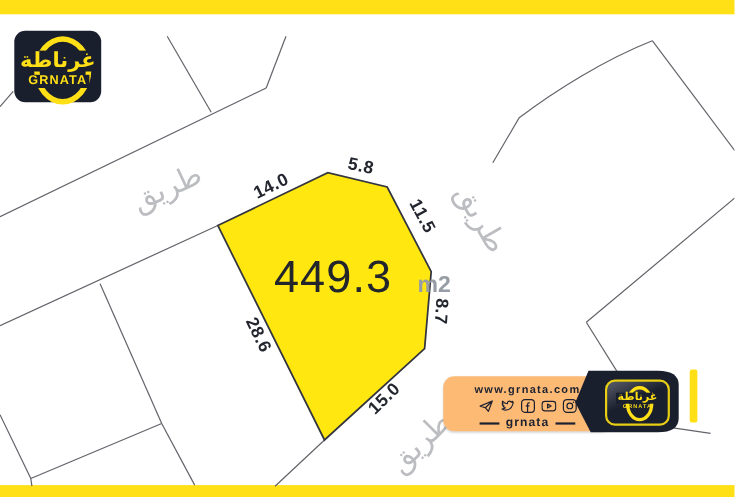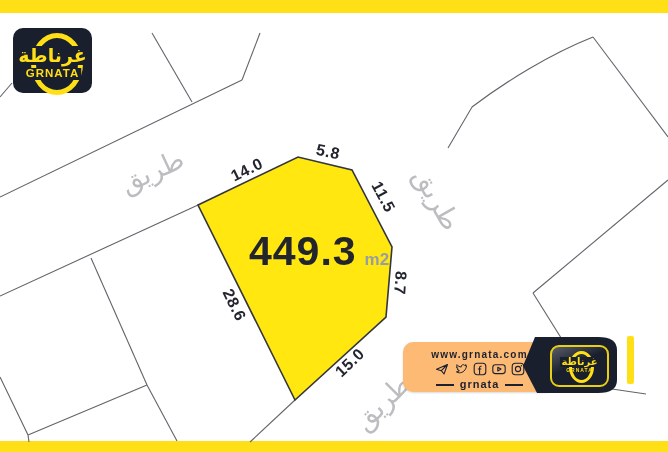--- a/index.html
+++ b/index.html
@@ -10,22 +10,22 @@
   .stripe.bottom{top:441px;height:11px;}
   svg.map{position:absolute;left:0;top:0;z-index:1;}
   .parcel-line{stroke:#63646a;stroke-width:1.1;fill:none;}
   .plot-poly{fill:#ffe70f;stroke:#34363e;stroke-width:1.6;}
 
   .dim-label{position:absolute;z-index:2;font-size:16px;font-weight:bold;color:#23262e;
              letter-spacing:.5px;white-space:nowrap;}
   .road-label{position:absolute;z-index:2;font-size:27px;color:#bcbdc1;white-space:nowrap;
               font-family:"DejaVu Sans",sans-serif;}
   .area-label{position:absolute;z-index:2;left:249px;top:228px;display:flex;align-items:baseline;}
-  .area-value{font-size:41px;font-weight:bold;color:#22252c;letter-spacing:1px;}
-  .area-unit{font-size:17px;font-weight:bold;color:#979da5;margin-left:8px;}
+  .area-value{font-size:41px;font-weight:normal;color:#22252c;letter-spacing:1px;}
+  .area-unit{font-size:21px;font-weight:bold;color:#979da5;margin-left:23px;}
 
   
   .logo{position:absolute;left:13px;top:28px;width:79px;height:65px;background:#1a1f2e;
         border-radius:10px;z-index:3;}
   .logo .ring{position:absolute;left:18px;top:5px;width:42px;height:52px;border:5px solid #ffdf16;
               border-radius:50%;}
   .logo .ar{position:absolute;left:50%;top:18px;transform:translateX(-50%);background:#1a1f2e;
             color:#ffdf16;font-size:19px;font-weight:bold;padding:0 3px;line-height:1;
             font-family:"DejaVu Sans",sans-serif;}
   .logo .en{position:absolute;left:50%;top:40px;transform:translateX(-50%);background:#1a1f2e;

